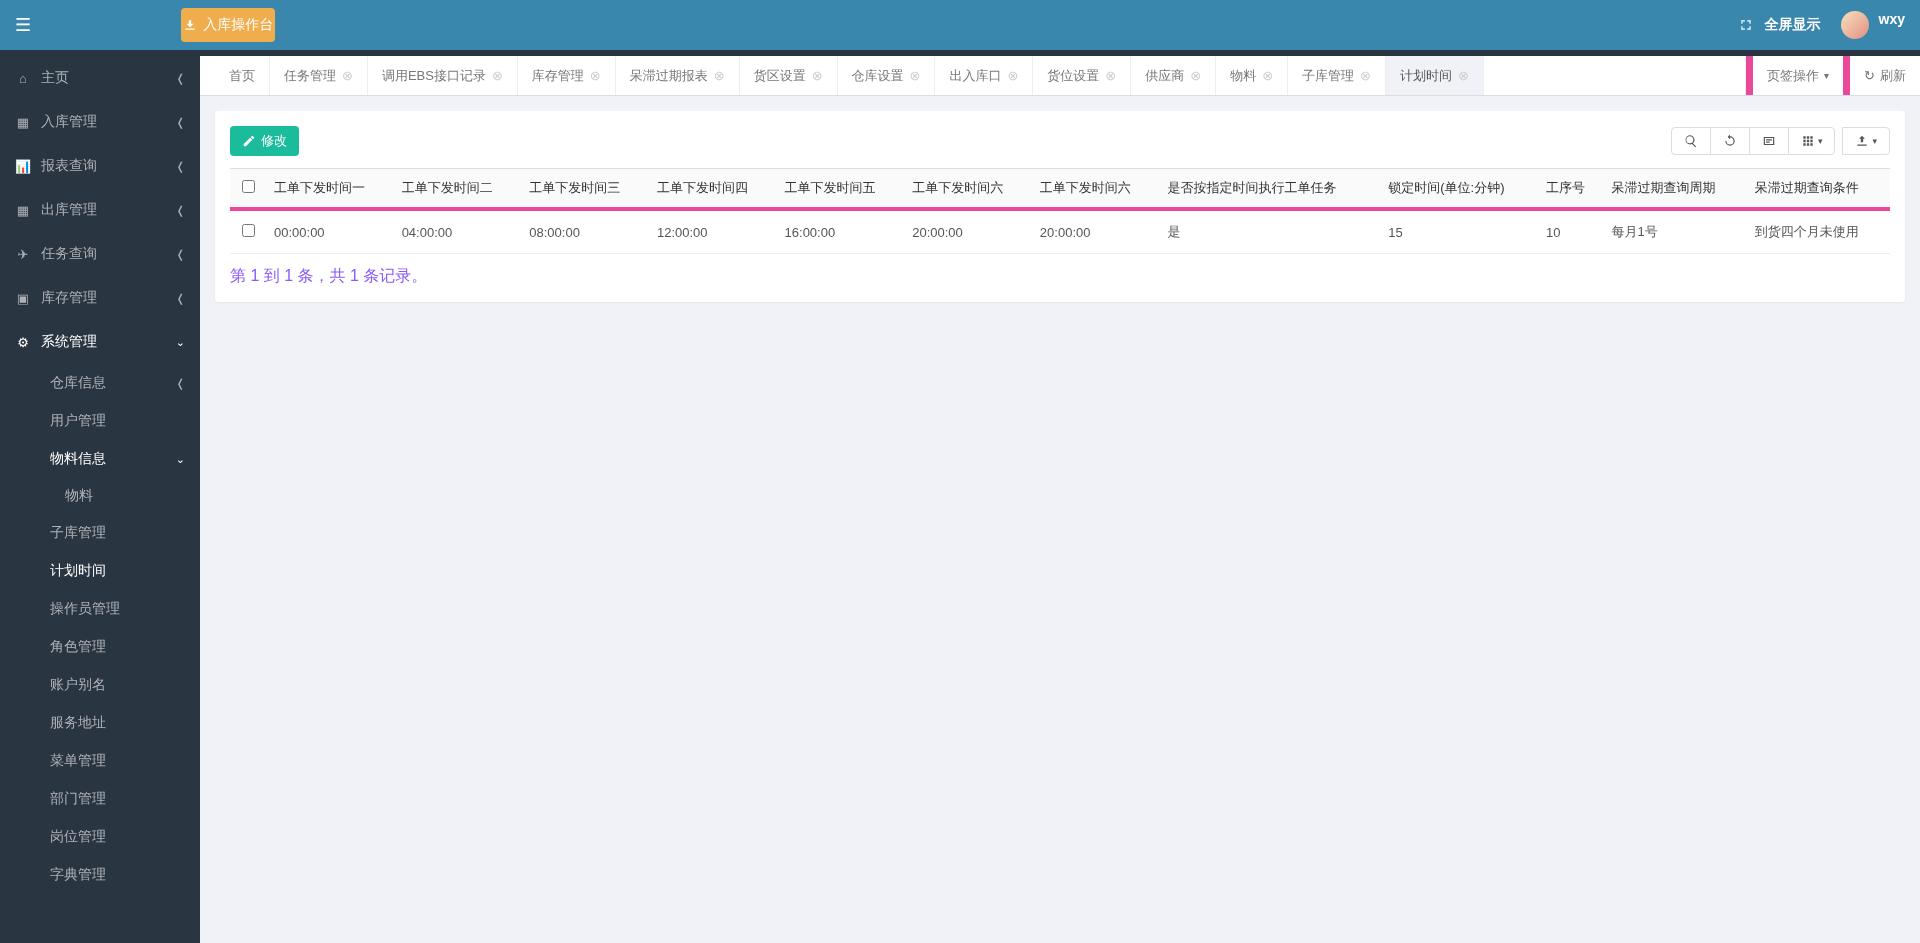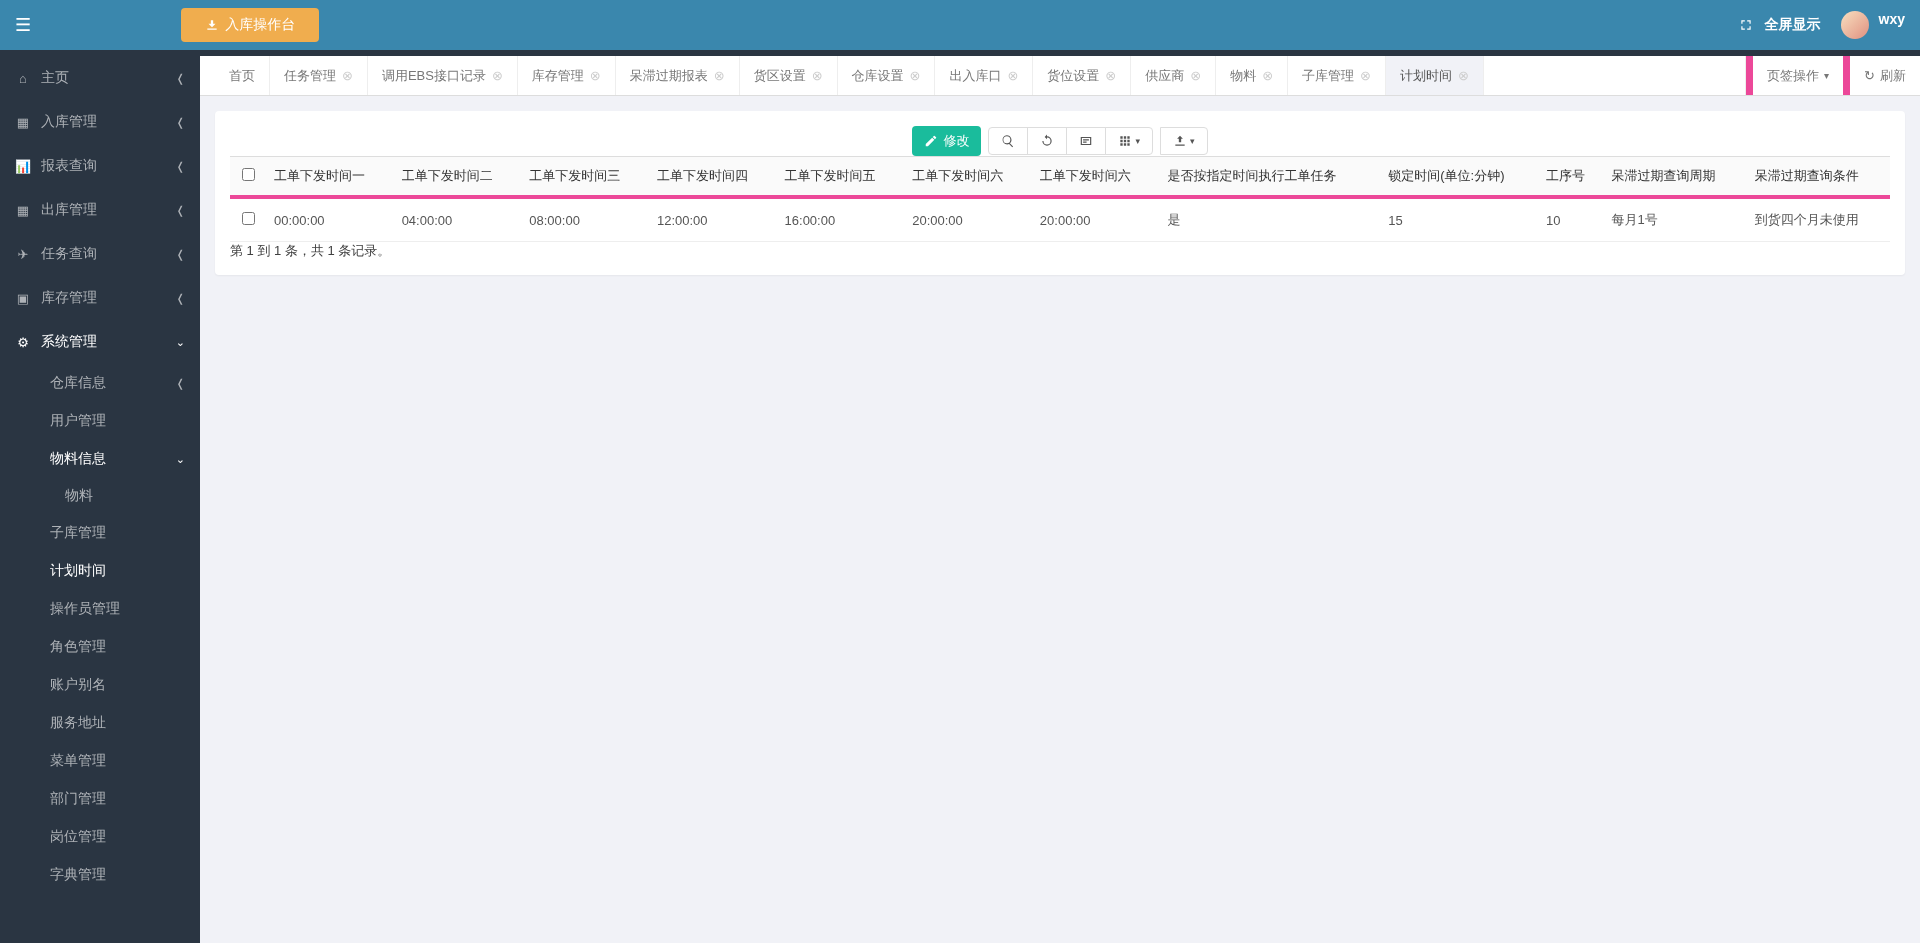--- a/index.html
+++ b/index.html
@@ -1,21 +1,21 @@
 <!DOCTYPE html>
 <html><head>
 <meta charset="utf-8">
 <style>
 * { margin: 0; padding: 0; box-sizing: border-box; }
 body { font-family: "Microsoft YaHei", Arial, sans-serif; font-size: 14px; color: #333; background: #f1f2f7; overflow: hidden; }
 
 .topbar { height: 50px; background: #3a87ad; display: flex; align-items: center; padding: 0 15px; color: #fff; }
 .hamburger { cursor: pointer; font-size: 18px; margin-right: 15px; }
 .spacer { width: 135px; }
-.orange-btn { background: #f0ad4e; border: none; color: #fff; padding: 8px 24px; border-radius: 4px; cursor: pointer; font-size: 14px; display: inline-flex; align-items: center; gap: 6px; }
+.orange-btn { background: #f0ad4e; border: none; color: #fff; padding: 8px 2px; border-radius: 4px; cursor: pointer; font-size: 14px; display: inline-flex; align-items: center; gap: 6px; }
 .topbar-right { margin-left: auto; display: flex; align-items: center; gap: 20px; }
 .fullscreen-btn { cursor: pointer; display: flex; align-items: center; gap: 12px; font-weight: bold; }
 .user-area { display: flex; align-items: flex-start; gap: 10px; cursor: pointer; font-weight: bold; }
 .avatar { width: 28px; height: 28px; border-radius: 50%; background: linear-gradient(135deg,#f8e0c0,#e09080); }
 
 .darkbar { height: 6px; background: #2a3542; }
 
 .container { display: flex; height: calc(100vh - 56px); }
 
 .sidebar { width: 200px; background: #2a3542; color: #aeb2b7; overflow-y: auto; flex-shrink: 0; }
@@ -36,34 +36,34 @@
 .tabs-list { display: flex; overflow: hidden; flex: 1; }
 .tab { padding: 7px 14px; display: flex; align-items: center; gap: 6px; border-right: 1px solid #eee; cursor: pointer; color: #777; white-space: nowrap; font-size: 13px; }
 .tab.active { background: #f1f2f7; color: #555; border-top: 0; position: relative; }
 .tab-close { color: #ccc; font-size: 13px; cursor: pointer; }
 .tabs-right { display: flex; align-items: center; border-left: 1px solid #eee; }
 .tabs-action { padding: 0 14px; display: flex; align-items: center; gap: 5px; cursor: pointer; color: #777; height: 100%; border-left: 7px solid #ec4899; font-size: 13px; }
 
 .content { flex: 1; padding: 15px; overflow: auto; }
 .panel { background: #fff; border-radius: 4px; padding: 15px; box-shadow: 0 1px 2px rgba(0,0,0,.05); }
 
-.toolbar-row { display: flex; justify-content: center; align-items: center; }
+.toolbar-row { display: flex; justify-content: space-between; align-items: center; margin-bottom: 12px; }
 .edit-btn { background: #1abc9c; border: none; color: #fff; padding: 6px 12px; border-radius: 4px; cursor: pointer; font-size: 13px; display: inline-flex; align-items: center; gap: 5px; }
 .tool-btns { display: flex; gap: 0; }
 .tool-btn { background: #fff; border: 1px solid #ddd; padding: 6px 12px; cursor: pointer; color: #555; font-size: 14px; margin-left: -1px; display: flex; align-items: center; gap: 3px; }
 .tool-btn:first-child { border-radius: 4px 0 0 4px; }
 .tool-btn:last-child { border-radius: 0 4px 4px 0; }
 .tool-group { display: flex; margin-left: 8px; }
 
 table { width: 100%; border-collapse: collapse; }
 th { background: #fafafa; border-top: 1px solid #ddd; border-bottom: 4px solid #ec4899; padding: 10px 8px; text-align: left; font-weight: normal; color: #333; font-size: 13px; white-space: nowrap; }
 td { border-bottom: 1px solid #eee; padding: 12px 8px; color: #555; font-size: 13px; }
 .check-col { width: 36px; text-align: center; }
 
-.pagination-info { color: #404040; font-size: 13px; }
+.pagination-info { margin-top: 12px; color: #8b5cf6; font-size: 16px; }
 
 .icon-svg { width: 14px; height: 14px; fill: currentColor; display: inline-block; vertical-align: middle; }
 </style>
 </head>
 <body>
 
 <div class="topbar">
   <span class="hamburger">☰</span>
   <span class="spacer"></span>
   <button class="orange-btn">

